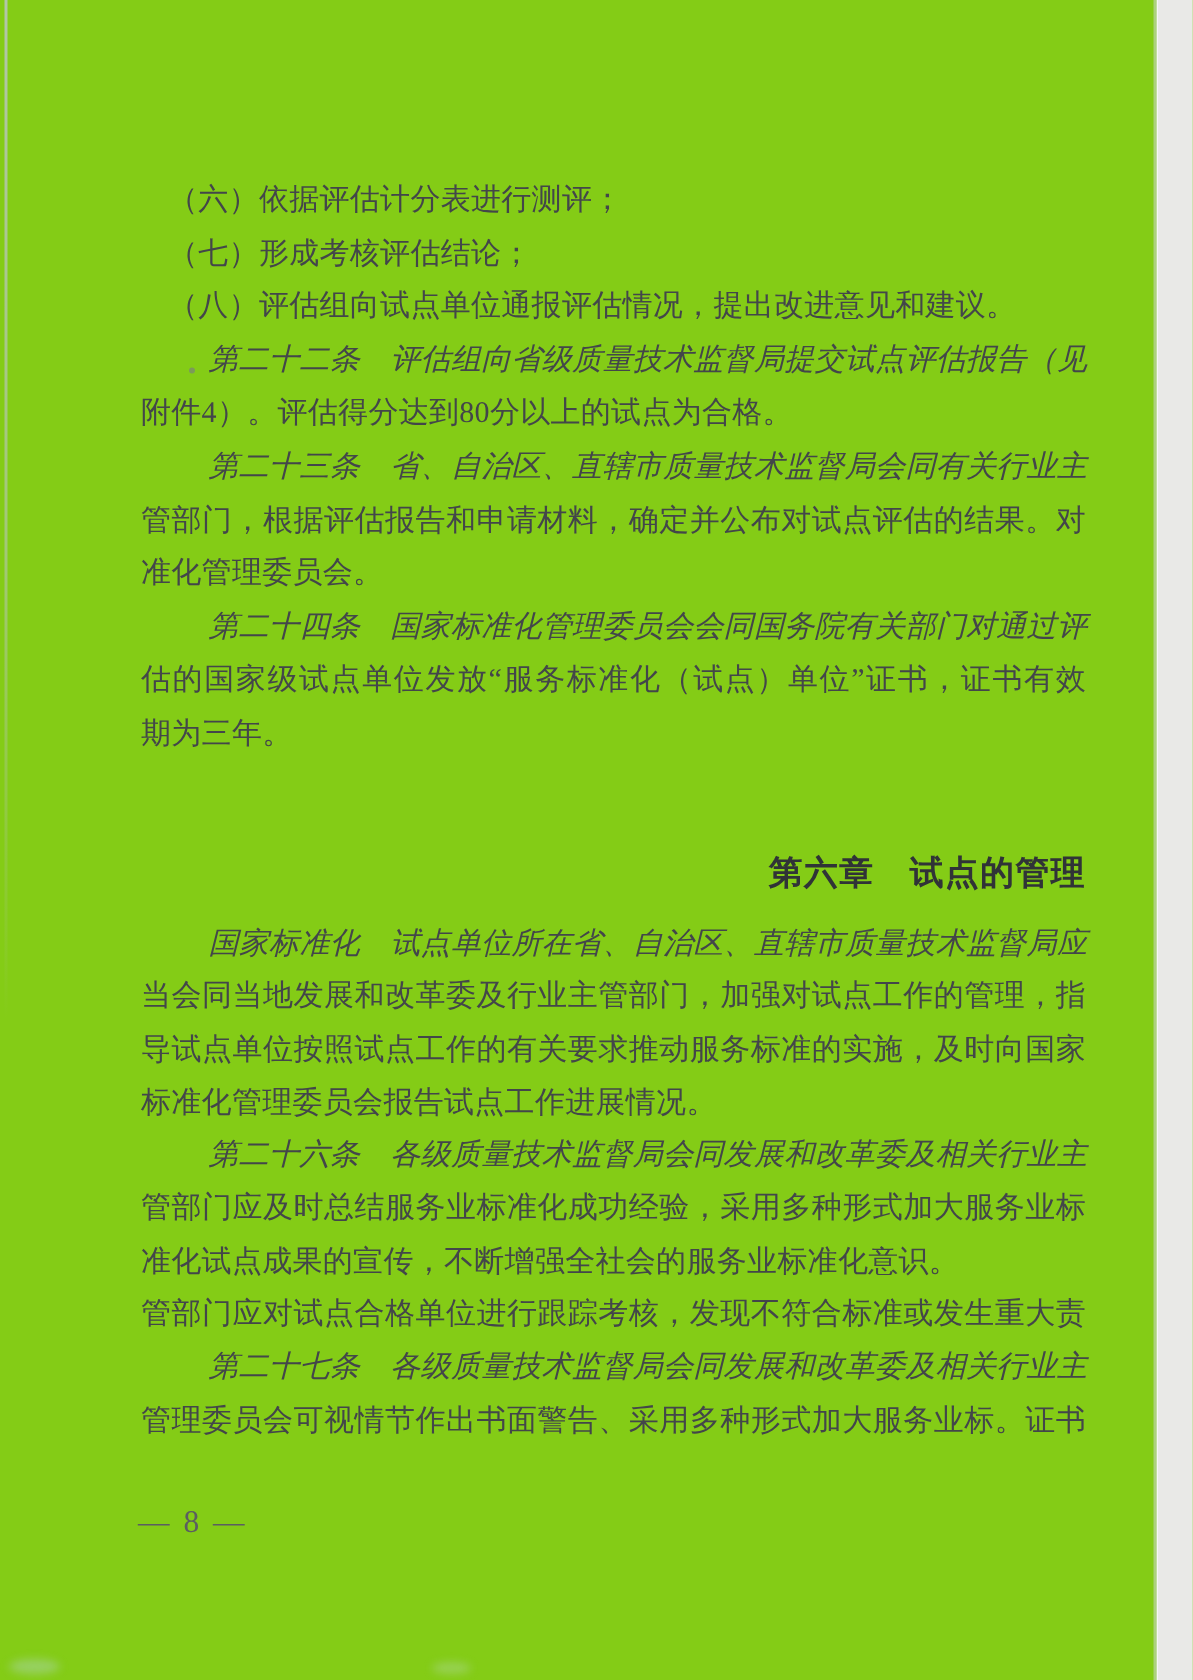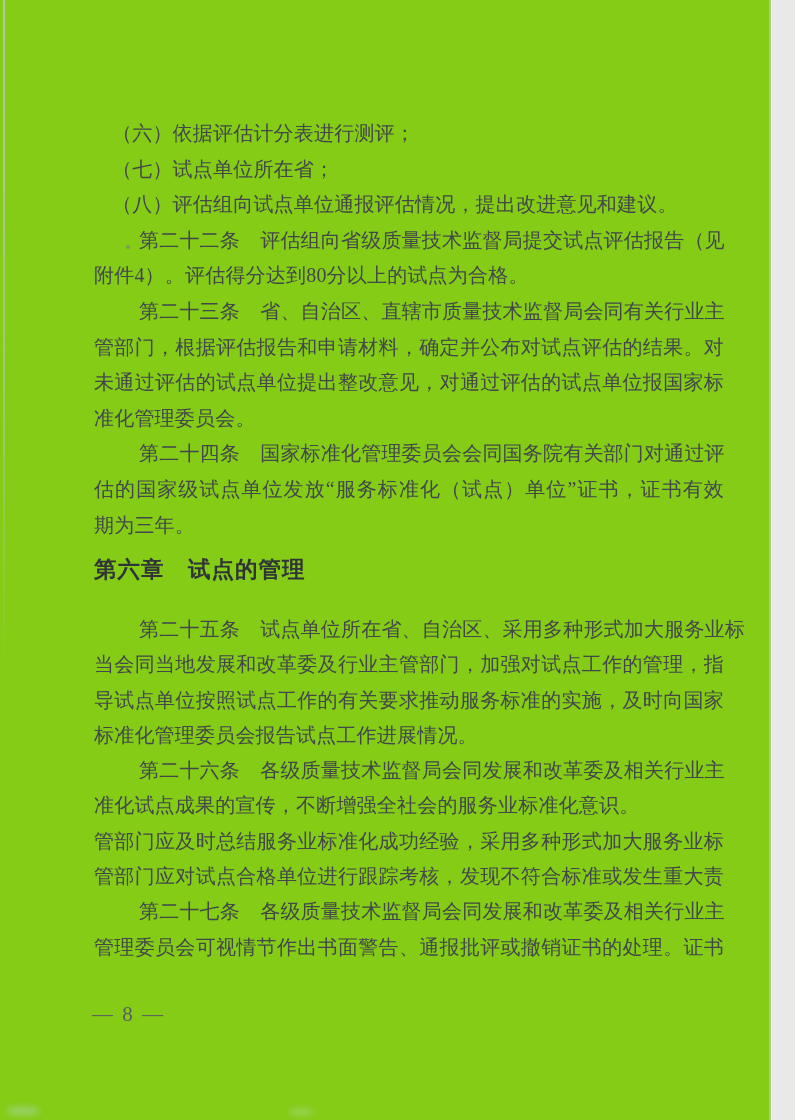--- a/index.html
+++ b/index.html
@@ -60,32 +60,32 @@
     color: #43464a;
     font-size: 20px;
     letter-spacing: 0.2px;
   }
   .block-a { top: 116px; }
   .block-b { top: 612px; }
   .block-a .line { line-height: 35.6px; height: 35.6px; }
   .block-b .line { line-height: 35.3px; height: 35.3px; }
   .line { white-space: nowrap; }
   .indent-sub  { text-indent: 0.9em; }
-  .indent-para { text-indent: 2.25em; }
+  .indent-para { text-indent: 2.25em; font-style: italic; }
   .fill {
     text-align: justify;
     text-align-last: justify;
     text-justify: inter-character;
   }
   .chapter-heading {
     position: absolute;
     left: 94px;
-    top: 554px;
+    top: 566px;
     width: 630px;
-    text-align: left;
+    text-align: right;
     font-family: Liberation Serif, serif;
     font-weight: bold;
     font-size: 22.5px;
     letter-spacing: 1px;
     color: #303337;
   }
   .footer-page-number {
     position: absolute;
     left: 92px;
     top: 1002px;
@@ -99,46 +99,45 @@
 
 <div class="page">
 
   <div class="edge-right-strip"></div>
   <div class="edge-left"></div>
   <div class="edge-right"></div>
   <div class="artifact-dot"></div>
 
   <div class="content block-a">
     <div class="line indent-sub">（六）依据评估计分表进行测评；</div>
-    <div class="line indent-sub">（七）试点单位所在省；</div>
+    <div class="line indent-sub">（七）形成考核评估结论；</div>
     <div class="line indent-sub">（八）评估组向试点单位通报评估情况，提出改进意见和建议。</div>
     <div class="line indent-para fill">第二十二条　评估组向省级质量技术监督局提交试点评估报告（见</div>
     <div class="line">附件4）。评估得分达到80分以上的试点为合格。</div>
     <div class="line indent-para fill">第二十三条　省、自治区、直辖市质量技术监督局会同有关行业主</div>
     <div class="line fill">管部门，根据评估报告和申请材料，确定并公布对试点评估的结果。对</div>
-    <div class="line fill">未通过评估的试点单位提出整改意见，对通过评估的试点单位报国家标</div>
     <div class="line">准化管理委员会。</div>
     <div class="line indent-para fill">第二十四条　国家标准化管理委员会会同国务院有关部门对通过评</div>
     <div class="line fill">估的国家级试点单位发放“服务标准化（试点）单位”证书，证书有效</div>
     <div class="line">期为三年。</div>
   </div>
 
   <div class="chapter-heading">第六章　试点的管理</div>
 
   <div class="content block-b">
-    <div class="line indent-para fill">第二十五条　试点单位所在省、自治区、采用多种形式加大服务业标</div>
+    <div class="line indent-para fill">国家标准化　试点单位所在省、自治区、直辖市质量技术监督局应</div>
     <div class="line fill">当会同当地发展和改革委及行业主管部门，加强对试点工作的管理，指</div>
     <div class="line fill">导试点单位按照试点工作的有关要求推动服务标准的实施，及时向国家</div>
     <div class="line">标准化管理委员会报告试点工作进展情况。</div>
     <div class="line indent-para fill">第二十六条　各级质量技术监督局会同发展和改革委及相关行业主</div>
+    <div class="line fill">管部门应及时总结服务业标准化成功经验，采用多种形式加大服务业标</div>
     <div class="line">准化试点成果的宣传，不断增强全社会的服务业标准化意识。</div>
-    <div class="line fill">管部门应及时总结服务业标准化成功经验，采用多种形式加大服务业标</div>
     <div class="line fill">管部门应对试点合格单位进行跟踪考核，发现不符合标准或发生重大责</div>
     <div class="line indent-para fill">第二十七条　各级质量技术监督局会同发展和改革委及相关行业主</div>
-    <div class="line fill">管理委员会可视情节作出书面警告、通报批评或撤销证书的处理。证书</div>
+    <div class="line fill">管理委员会可视情节作出书面警告、采用多种形式加大服务业标。证书</div>
   </div>
 
   <div class="footer-page-number">— 8 —</div>
 
   <div class="smudge smudge-a"></div>
   <div class="smudge smudge-b"></div>
 
 </div>
 
 </body></html>

